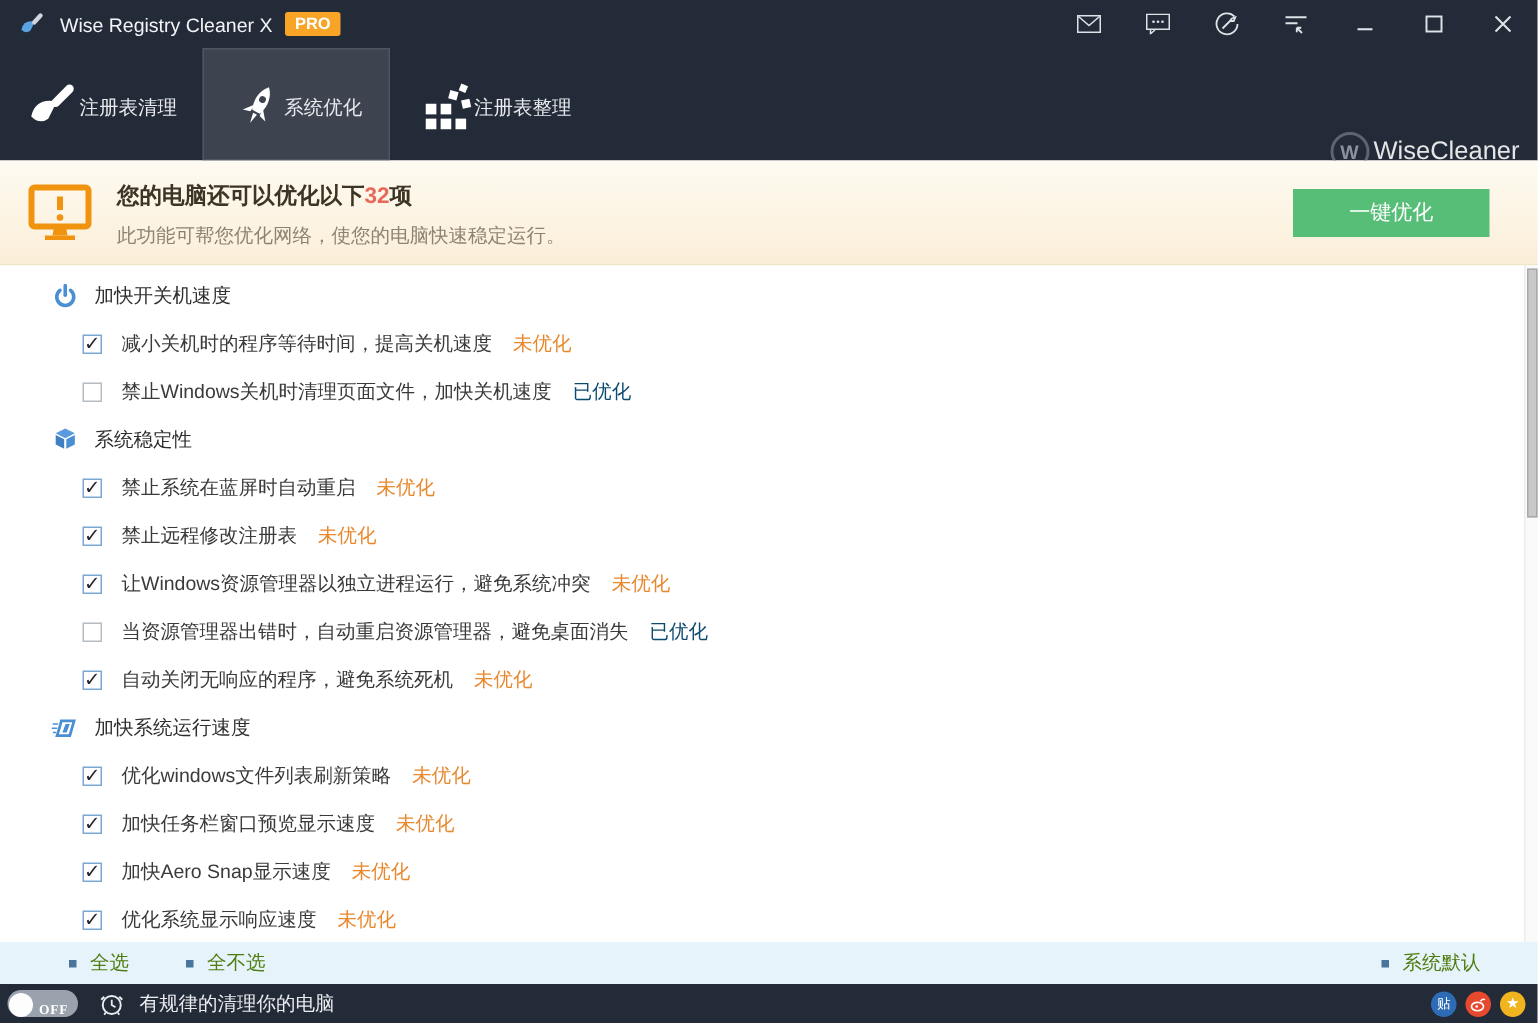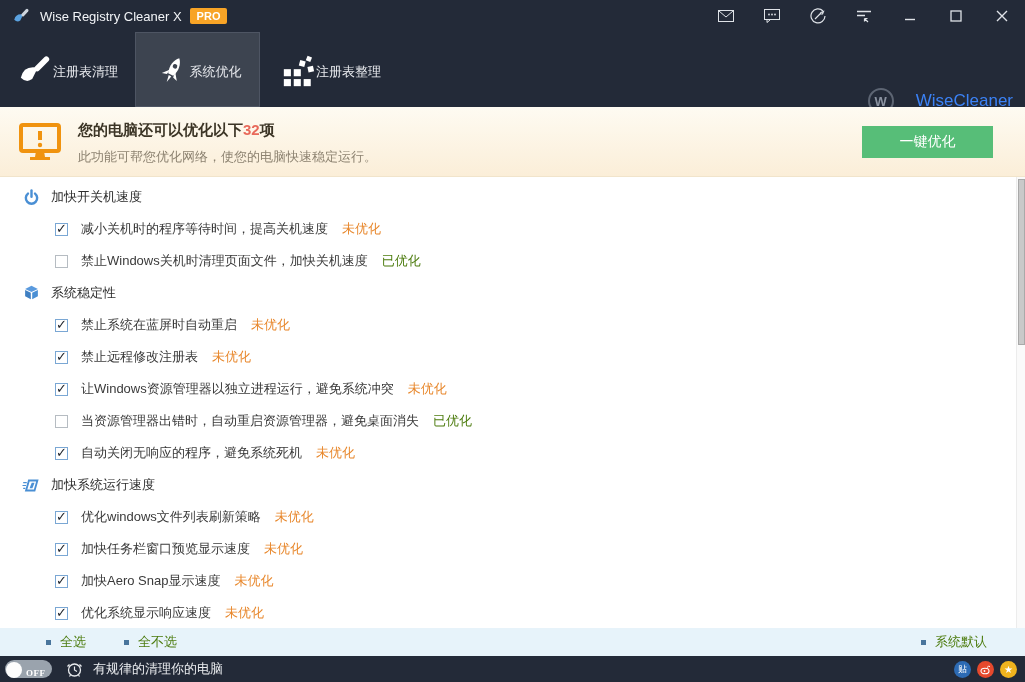--- a/index.html
+++ b/index.html
@@ -23,47 +23,47 @@
   .tabbar { position:absolute; left:0; top:32px; width:100%; height:75px; background:#232a38; }
   .tab { position:absolute; top:0; height:75px; width:125px; display:flex; flex-direction:row;
     align-items:center; justify-content:center; color:#e8eaee; font-size:13px; }
   .tab .tab-ico { height:38px; display:flex; align-items:flex-end; justify-content:center; }
   .tab .tab-label { margin-top:4px; }
   .tab1 { left:5px; } .tab2 { left:135px; } .tab3 { left:268px; }
   .tab.active { background:#3d4450; border:1px solid #4e5563; }
   .brand { position:absolute; right:12px; top:56px; display:flex; align-items:center; color:#6d7584; }
   .brand-circle { width:26px; height:26px; border:2px solid #5d6573; border-radius:50%;
     display:flex; align-items:center; justify-content:center; font-weight:bold; font-size:13px; color:#8a92a0; }
-  .brand-text { font-size:17px; margin-left:22px; color:#3b82f6; }
+  .brand-text { font-size:17px; margin-left:3px; color:#e5e5e5; }
 
   
   .banner { position:absolute; left:0; top:107px; width:100%; height:70px;
     background:linear-gradient(#fefbf2,#fbeed8); border-bottom:1px solid #f1e4cb; }
   .monitor-ico { position:absolute; left:18px; top:13px; }
   .banner-title { position:absolute; left:78px; top:14px; font-size:15px; font-weight:bold; color:#3c3526; }
   .banner-title .count { color:#e8695a; }
   .banner-sub { position:absolute; left:78px; top:41px; font-size:13px; color:#8d8371;text-align:right; }
   .optimize-btn { position:absolute; right:32px; top:19px; width:131px; height:32px; background:#57be78;
     color:#fff; font-size:14px; border:none; display:flex; align-items:center; justify-content:center; }
 
   
   .content { position:absolute; left:0; top:177px; width:1016px; height:451px; background:#fff;
     overflow:hidden; padding-top:4px; }
-  .section-row { height:32px; display:flex; align-items:center; padding-left:22px; }
+  .section-row { height:32px; display:flex; align-items:center; padding-left:34px; }
   .sec-icon { width:18px; height:18px; margin-right:11px; display:flex; align-items:center; justify-content:center; }
   .sec-title { font-size:13px; color:#2e2e2e; }
   .item-row { height:32px; display:flex; align-items:center; padding-left:55px; }
   .checkbox { width:13px; height:13px; background:#fff; border:1px solid #7aa7d4; position:relative; flex:0 0 13px; }
   .checkbox.unchecked { border-color:#b6bcc2; }
   .checkbox.checked::after { content:"✓"; position:absolute; left:0px; top:-3px; font-size:13px;
     font-weight:bold; color:#22262c; }
   .item-label { font-size:13px; color:#3a3a3a; margin-left:13px; }
   .item-status { font-size:13px; margin-left:14px; }
   .item-status.pending { color:#e8882d; }
-  .item-status.done { color:#4d7c0f; }
+  .item-status.done { color:#0c4a6e; }
 
   
   .scrollbar { position:absolute; right:0; top:177px; width:9px; height:451px; background:#fafafa;
     border-left:1px solid #ececec; }
   .scroll-thumb { position:absolute; left:1px; top:2px; width:7px; height:166px; background:#c9c9c9;
     border:1px solid #a9a9a9; }
 
   
   .footer { position:absolute; left:0; top:628px; width:100%; height:28px; background:#e7f3fa;
     display:flex; align-items:center; }

